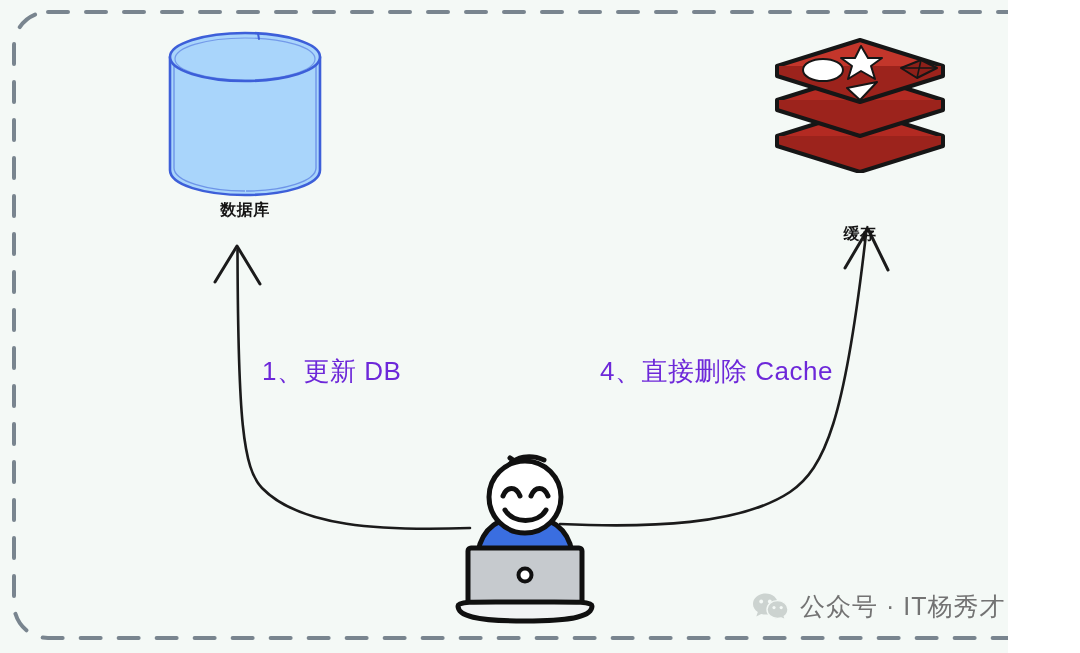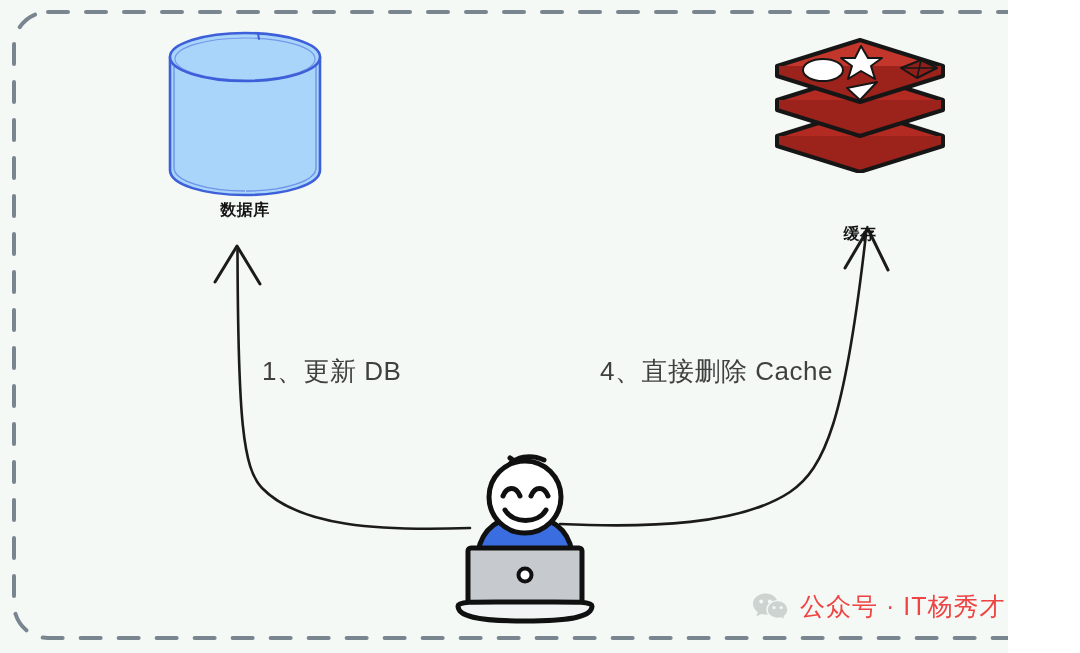--- a/index.html
+++ b/index.html
@@ -29,32 +29,32 @@
     position: absolute;
     text-align: center;
     color: #141414;
     font-weight: 700;
     font-size: 16px;
     letter-spacing: 0.5px;
     white-space: nowrap;
   }
   .step-label {
     position: absolute;
-    color: #404040;
+    color: #6d28d9;
     font-size: 26px;
     font-weight: 400;
     white-space: nowrap;
     letter-spacing: 0.5px;
   }
   .watermark {
     position: absolute;
     display: flex;
     align-items: center;
     gap: 10px;
-    color: #ef4444;
+    color: #737373;
     font-size: 25px;
     font-weight: 400;
     white-space: nowrap;
     letter-spacing: 1px;
     user-select: none;
   }
   .watermark svg { display: block; }
 </style>
 </head>
 <body>

